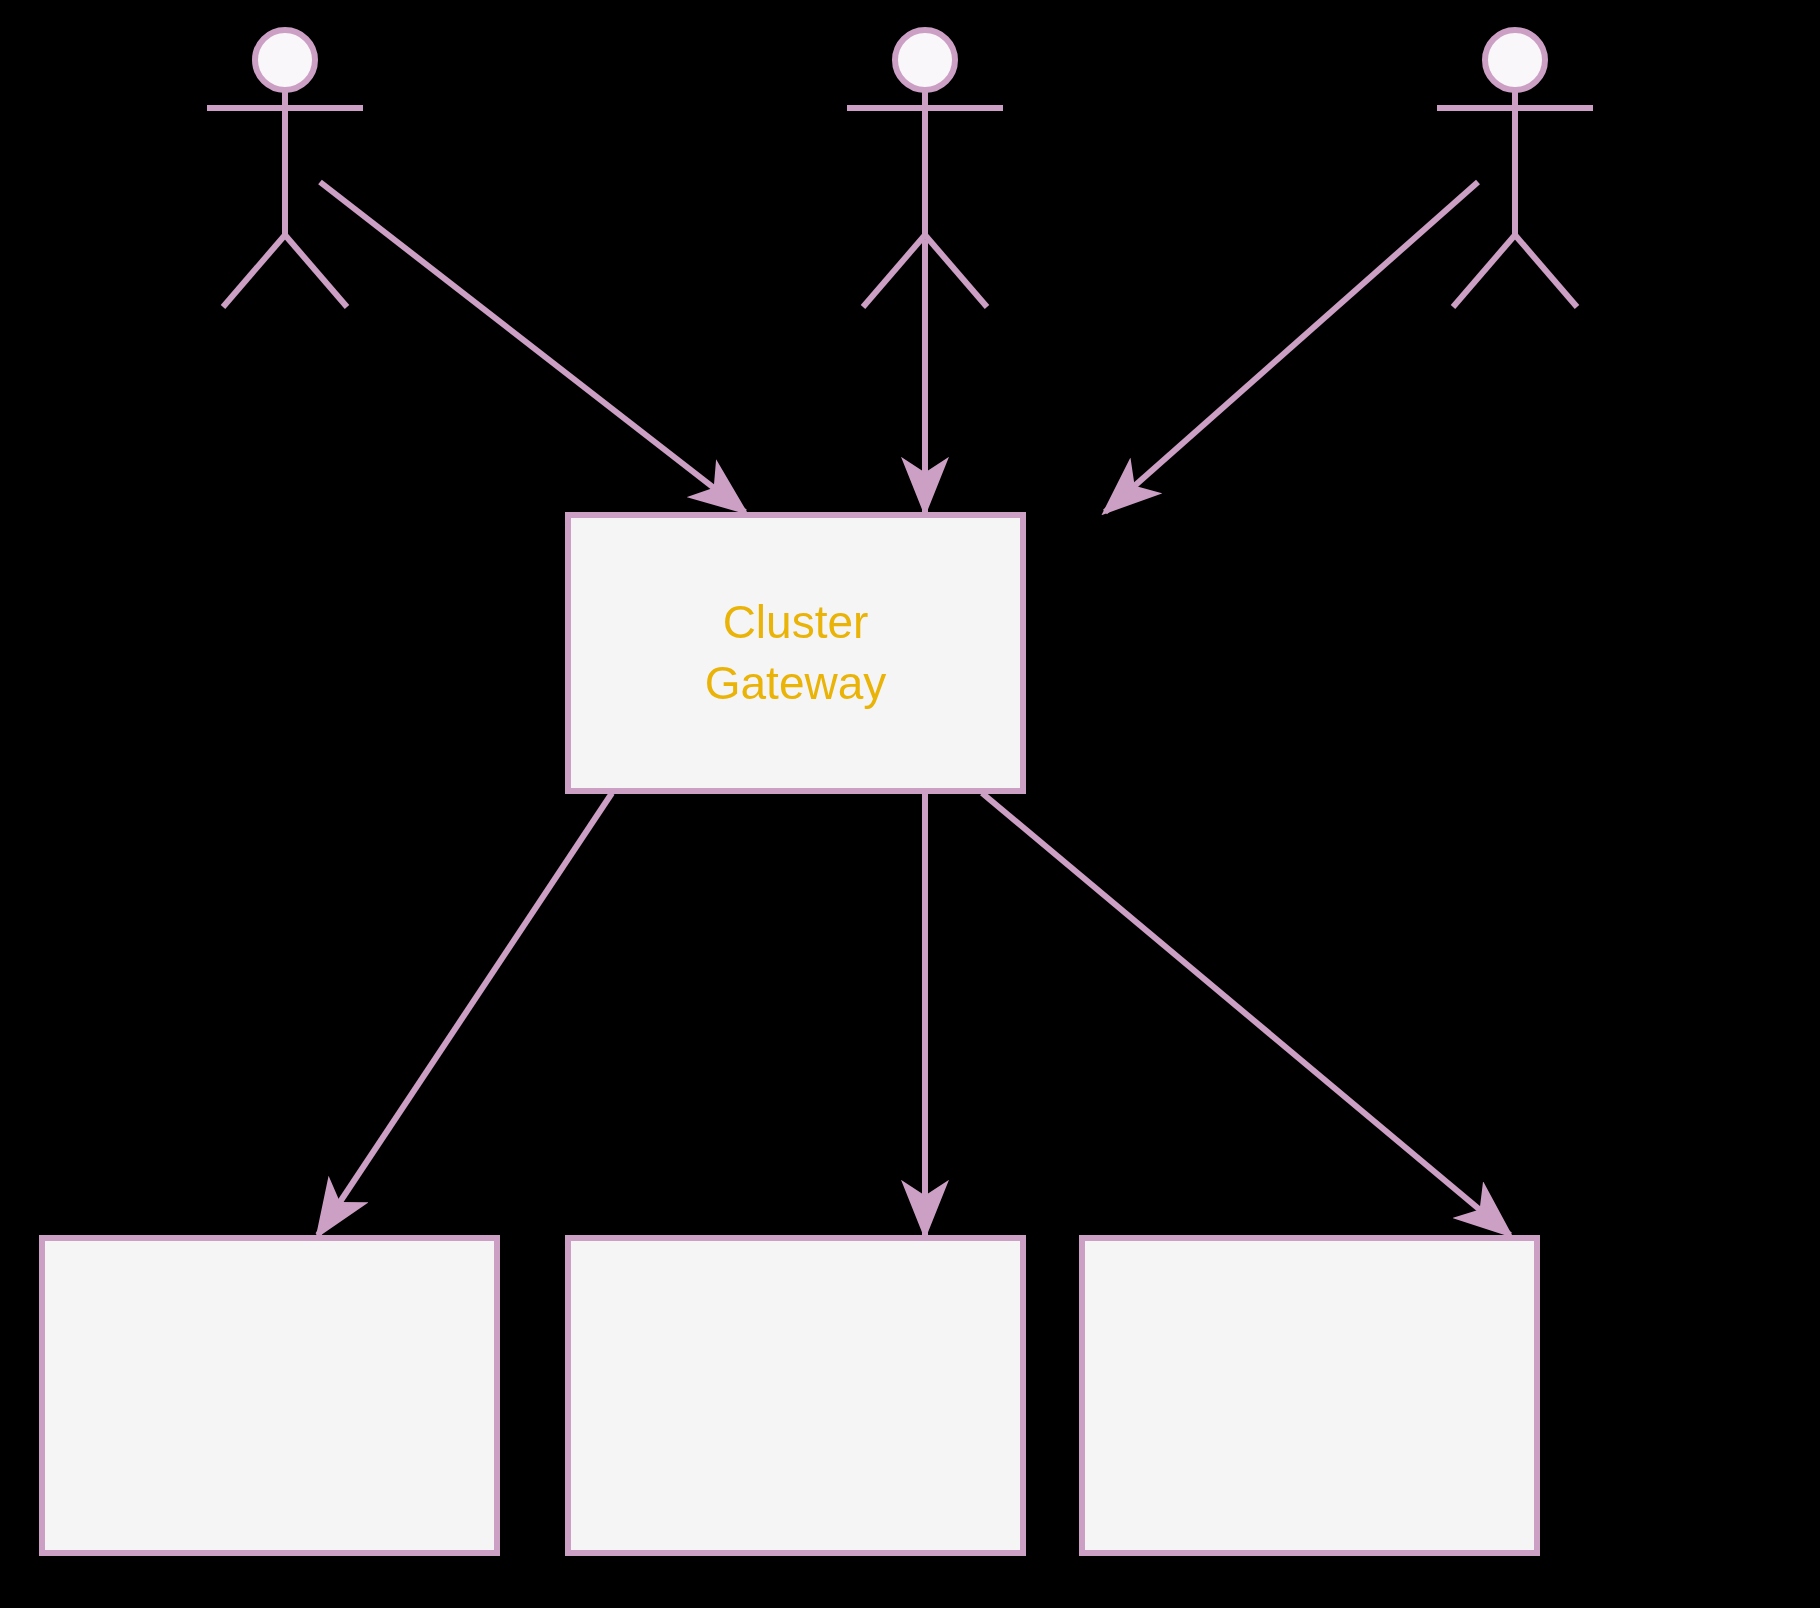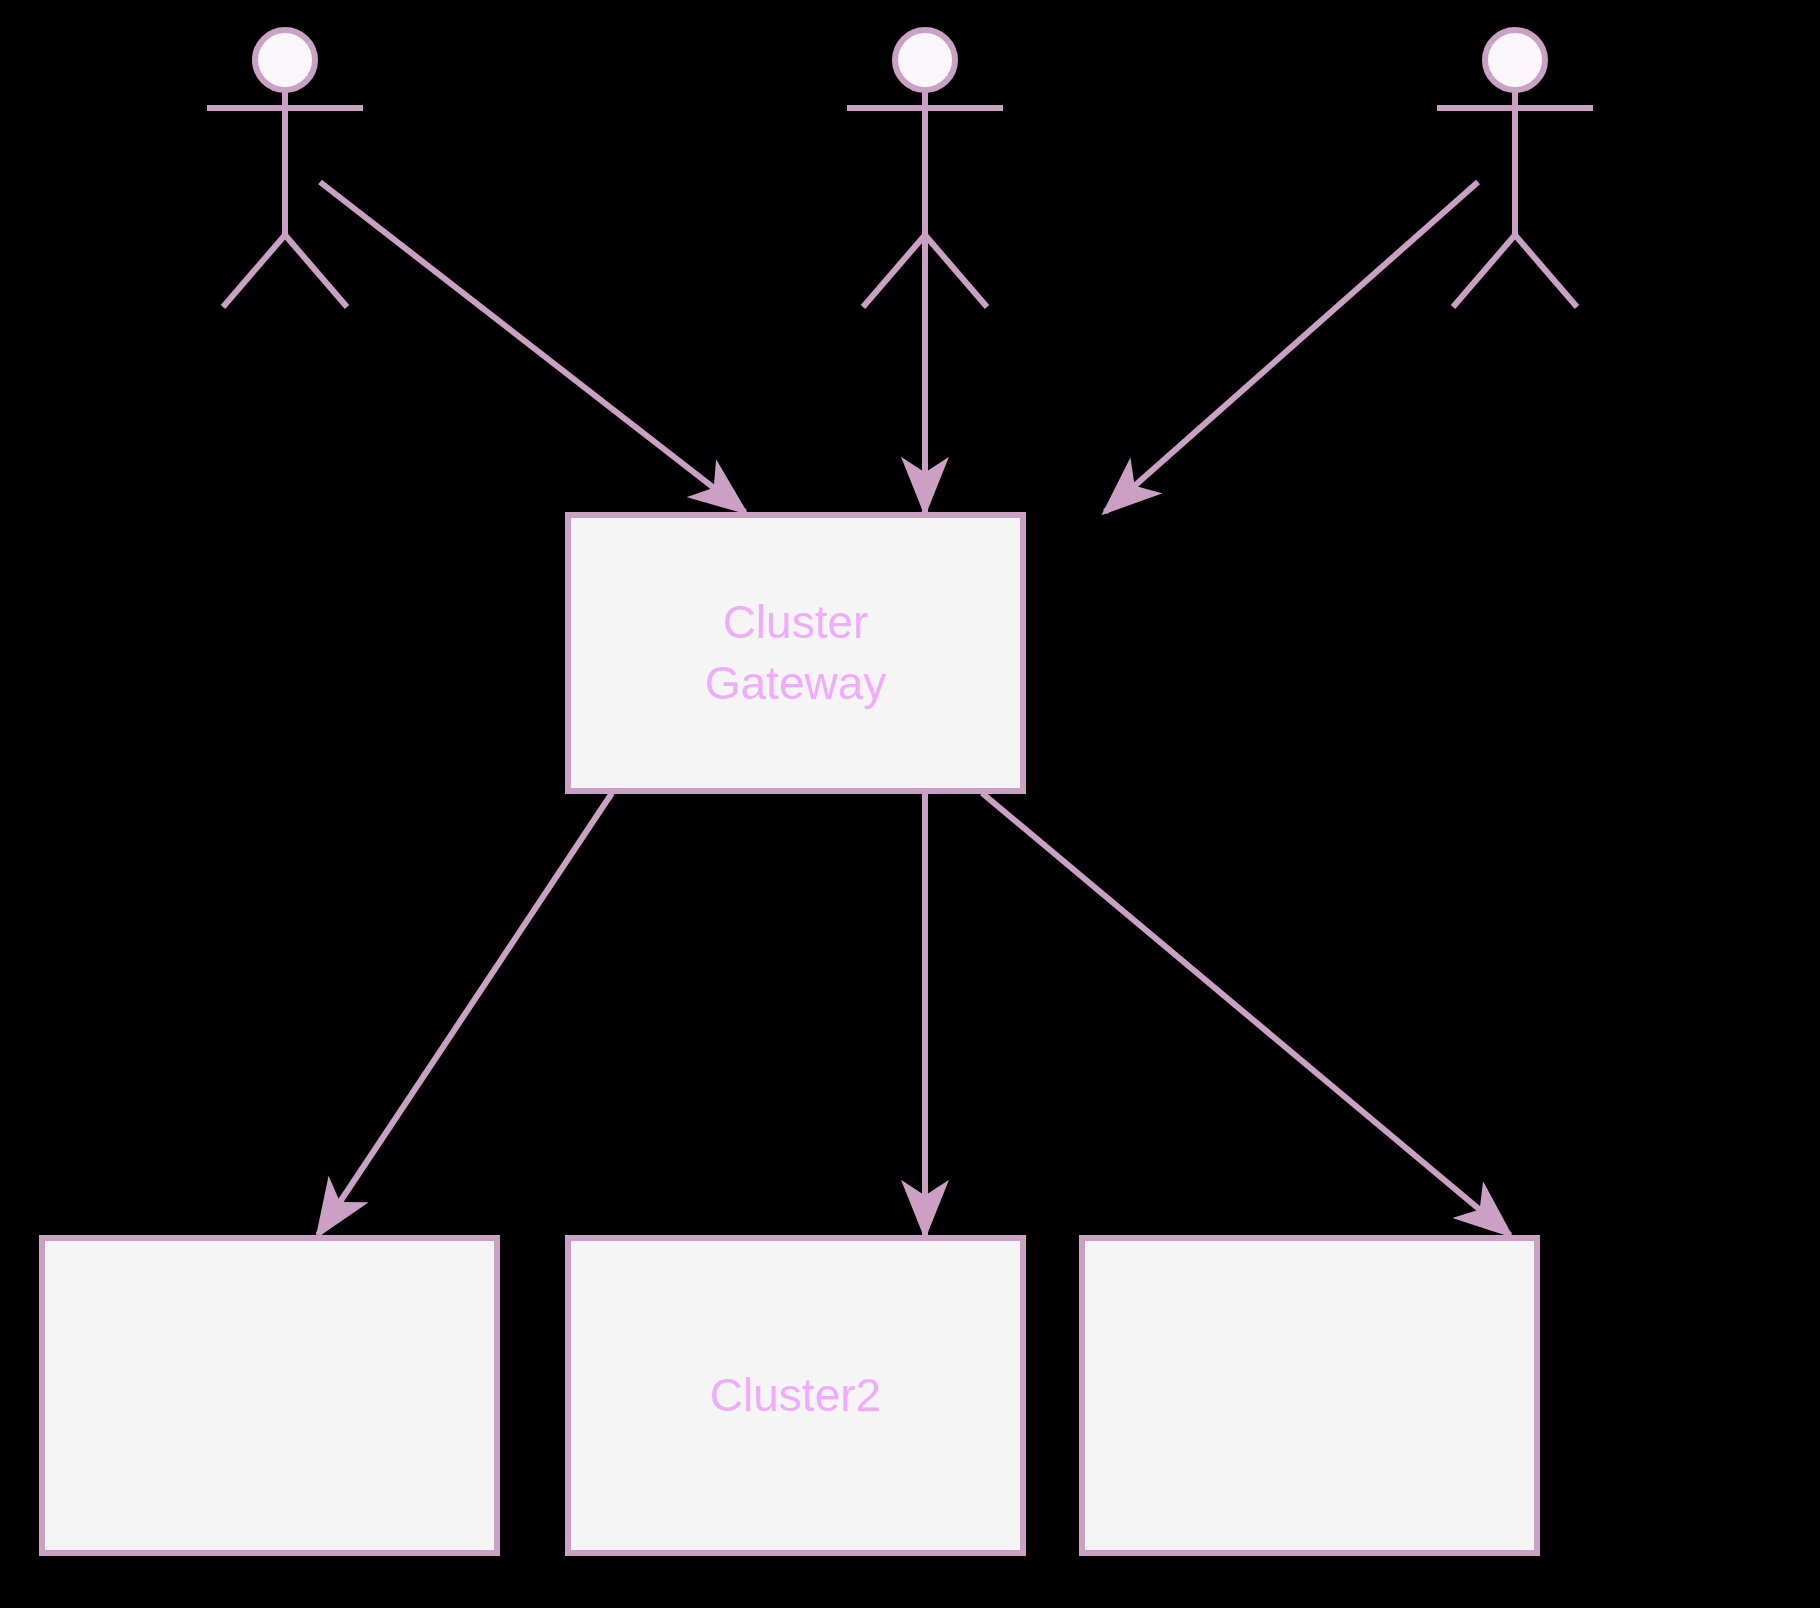--- a/index.html
+++ b/index.html
@@ -21,21 +21,21 @@
     top: 0;
     width: 1820px;
     height: 1608px;
   }
   .node-label {
     position: absolute;
     display: flex;
     align-items: center;
     justify-content: center;
     text-align: center;
-    color: #f0abfc;
+    color: #eab308;
     font-family: "Liberation Sans", sans-serif;
     font-size: 46px;
     line-height: 1.32;
     font-weight: 400;
     pointer-events: none;
     white-space: pre-line;
   }
 </style>
 </head>
 <body>
@@ -103,15 +103,14 @@
           <line x1="1515" y1="90" x2="1515" y2="235" stroke="#cc9fc5" stroke-width="6"></line>
           <line x1="1437" y1="108" x2="1593" y2="108" stroke="#cc9fc5" stroke-width="6"></line>
           <line x1="1515" y1="235" x2="1453" y2="307" stroke="#cc9fc5" stroke-width="6"></line>
           <line x1="1515" y1="235" x2="1577" y2="307" stroke="#cc9fc5" stroke-width="6"></line>
         </g>
       </g>
   </svg>
 
   <div class="node-label" style="left: 568px; top: 515px; width: 455px; height: 276px;">Cluster
 Gateway</div>
-  <div class="node-label" style="left: 568px; top: 1238px; width: 455px; height: 315px;">Cluster2</div>
 
 </div>
 
 </body></html>

